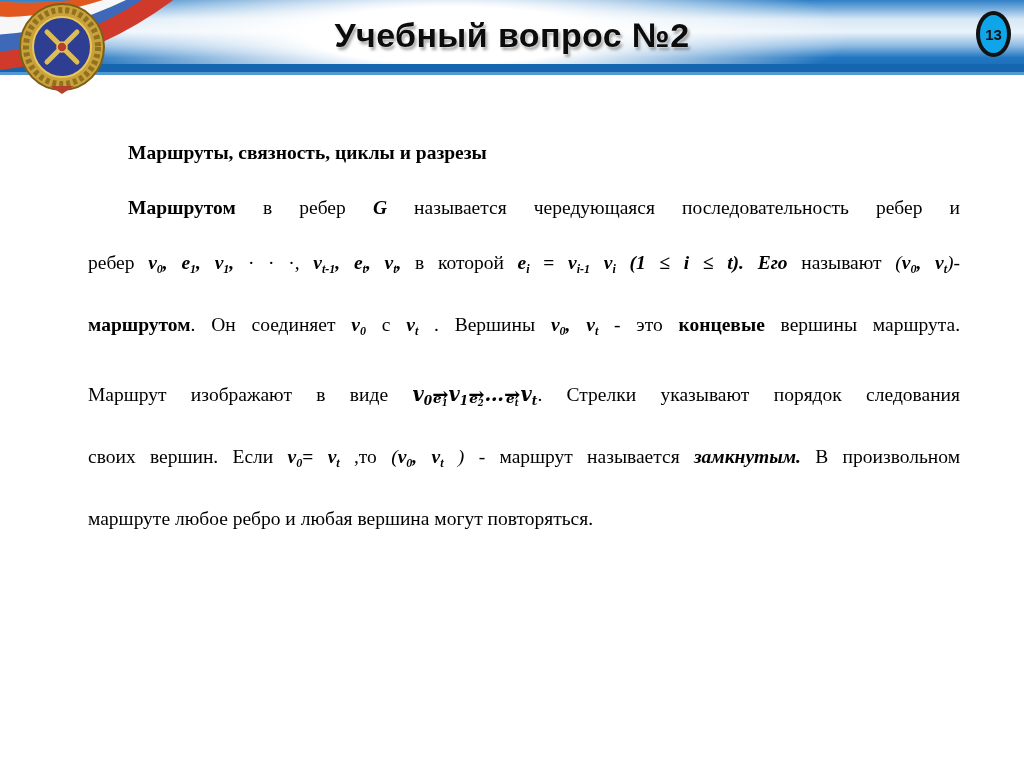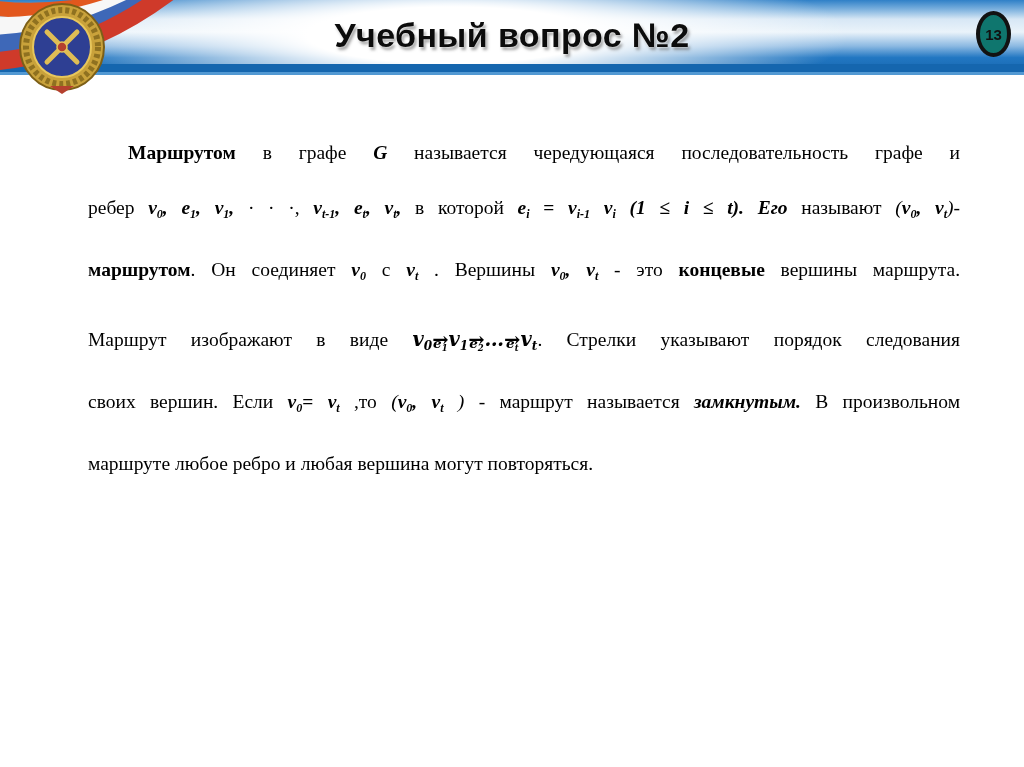--- a/index.html
+++ b/index.html
@@ -17,21 +17,21 @@
   .stripe-dark{position:absolute;top:64px;left:0;width:1024px;height:8px;background:#1566ae;}
   .stripe-light{position:absolute;top:72px;left:0;width:1024px;height:3px;background:#5299d3;}
   .title{
     position:absolute;top:16px;left:0;width:1024px;text-align:center;
     font-family:"Liberation Sans",sans-serif;font-weight:bold;font-size:34px;
     color:#0c0c0c;letter-spacing:.4px;z-index:4;
     text-shadow:0 0 2px #ffffff, 2px 3px 3px rgba(90,90,90,.55);
   }
   .page-circle{
     position:absolute;top:11px;right:13px;width:27px;height:38px;
-    background:#0f766e;border:4px solid #121212;border-radius:50%;
+    background:#0ea5e9;border:4px solid #121212;border-radius:50%;
     display:flex;align-items:center;justify-content:center;z-index:5;
     font-family:"Liberation Sans",sans-serif;font-weight:bold;font-size:15px;color:#111;
   }
   .emblem{position:absolute;top:0;left:0;width:175px;height:96px;z-index:6;overflow:visible;}
   
   .content{
     position:absolute;top:75px;left:0;width:1024px;box-sizing:border-box;
     padding:50px 64px 0 88px;font-size:19.5px;color:#000;
   }
   .line{line-height:55px;}
@@ -80,21 +80,22 @@
     </g>
   </svg>
 
   <div class="title">Учебный вопрос №2</div>
 
   <div class="page-circle">
     <span>13</span>
   </div>
 
   <div class="content">
-      <div class="line just ind"><span class="s-b">Маршрутом</span><span class=""> в графе </span><span class="s-bi">G</span><span class=""> называется чередующаяся последовательность графе и</span></div>
+      <div class="line ind"><span class="s-b">Маршруты, связность, циклы и разрезы</span></div>
+      <div class="line just ind"><span class="s-b">Маршрутом</span><span class=""> в ребер </span><span class="s-bi">G</span><span class=""> называется чередующаяся последовательность ребер и</span></div>
       <div class="line just"><span class="">ребер </span><span class="s-bi">v</span><span class="s-bi s-sub">0</span><span class="s-bi">, </span><span class="s-bi">e</span><span class="s-bi s-sub">1</span><span class="s-bi">, </span><span class="s-bi">v</span><span class="s-bi s-sub">1</span><span class="s-bi">, </span><span class="">· · ·, </span><span class="s-bi">v</span><span class="s-bi s-sub">t-1</span><span class="s-bi">, </span><span class="s-bi">e</span><span class="s-bi s-sub">t</span><span class="s-bi">, </span><span class="s-bi">v</span><span class="s-bi s-sub">t</span><span class="s-bi">, </span><span class="">в которой </span><span class="s-bi">e</span><span class="s-bi s-sub">i</span><span class="s-b"> = </span><span class="s-bi">v</span><span class="s-bi s-sub">i-1</span><span class=""> </span><span class="s-bi">v</span><span class="s-bi s-sub">i</span><span class="">  </span><span class="s-bi">(1 ≤ i ≤ t).</span><span class=""> </span><span class="s-bi">Его</span><span class=""> называют </span><span class="s-i">(</span><span class="s-bi">v</span><span class="s-bi s-sub">0</span><span class="s-bi">, </span><span class="s-bi">v</span><span class="s-bi s-sub">t</span><span class="s-i">)-</span></div>
       <div class="line just"><span class="s-b">маршрутом</span><span class="">. Он соединяет </span><span class="s-bi">v</span><span class="s-bi s-sub">0</span><span class=""> с </span><span class="s-bi">v</span><span class="s-bi s-sub">t</span><span class=""> . Вершины </span><span class="s-bi">v</span><span class="s-bi s-sub">0</span><span class="s-bi">, </span><span class="s-bi">v</span><span class="s-bi s-sub">t</span><span class=""> - это </span><span class="s-b">концевые</span><span class=""> вершины маршрута.</span></div>
       <div class="line just formula"><span class="">Маршрут изображают в виде  </span><span class="s-f">v</span><span class="s-f s-sub">0</span><span class="stack"><span class="over"><span class="s-fo">e</span><span class="s-fo s-sub">1</span></span><span class="s-f">→</span></span><span class="s-f">v</span><span class="s-f s-sub">1</span><span class="stack"><span class="over"><span class="s-fo">e</span><span class="s-fo s-sub">2</span></span><span class="s-f">→</span></span><span class="s-f">…</span><span class="stack"><span class="over"><span class="s-fo">e</span><span class="s-fo s-sub">t</span></span><span class="s-f">→</span></span><span class="s-f">v</span><span class="s-f s-sub">t</span><span class="">. Стрелки указывают порядок следования</span></div>
       <div class="line just"><span class="">своих вершин. Если </span><span class="s-bi">v</span><span class="s-bi s-sub">0</span><span class="s-b">= </span><span class="s-bi">v</span><span class="s-bi s-sub">t</span><span class=""> ,то </span><span class="s-i">(</span><span class="s-bi">v</span><span class="s-bi s-sub">0</span><span class="s-bi">, </span><span class="s-bi">v</span><span class="s-bi s-sub">t</span><span class="s-i"> )</span><span class=""> - маршрут называется </span><span class="s-bi">замкнутым.</span><span class=""> В произвольном</span></div>
       <div class="line"><span class="">маршруте любое ребро и любая вершина  могут повторяться.</span></div>
     </div>
 
 </div>
 
 </body></html>

